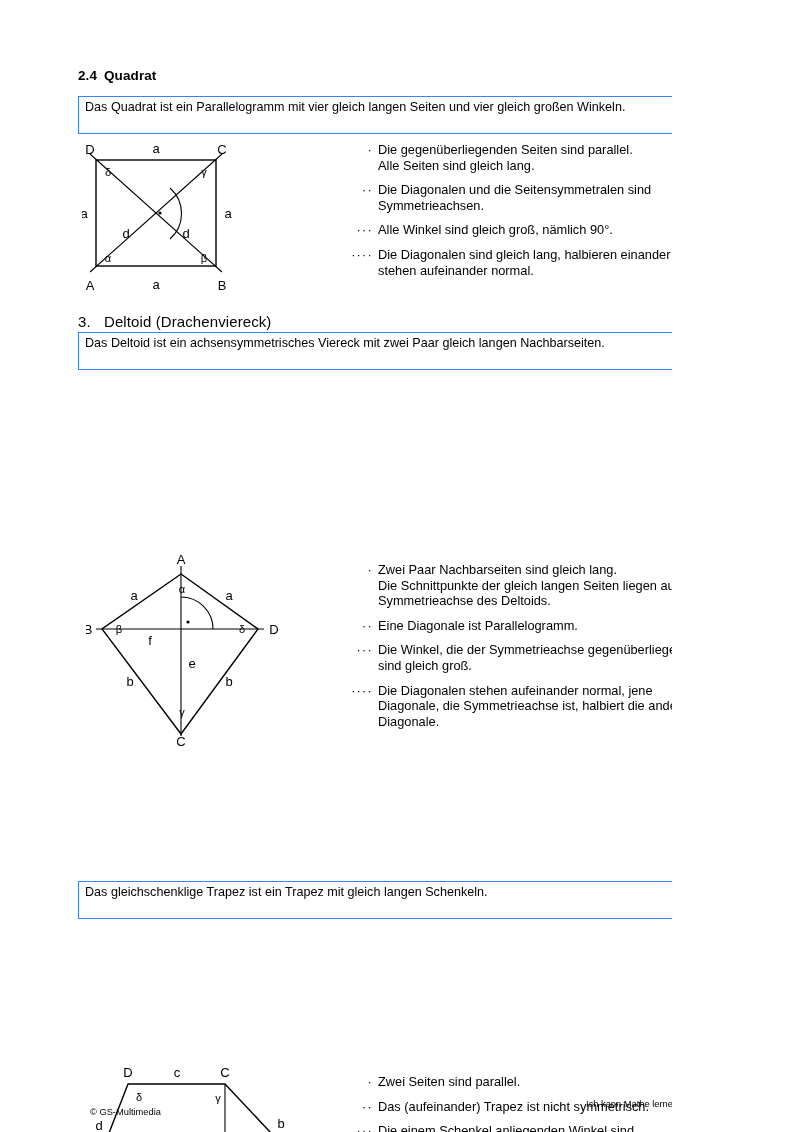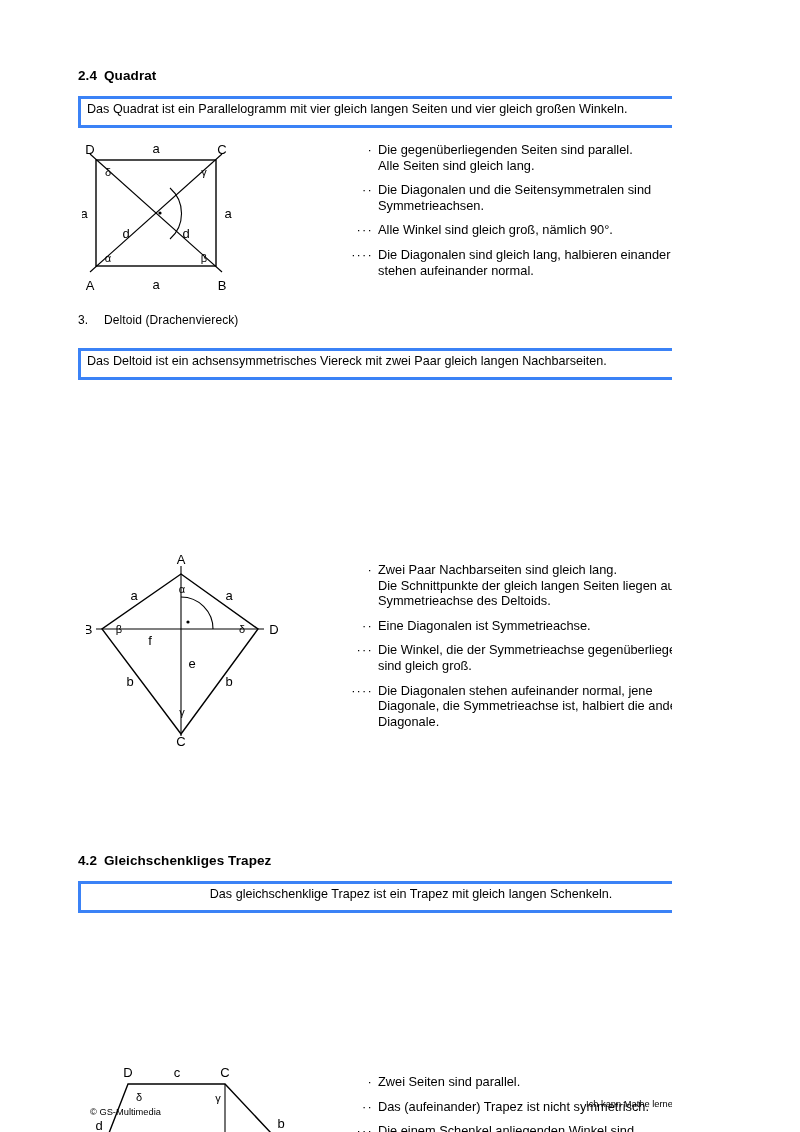--- a/index.html
+++ b/index.html
@@ -25,34 +25,34 @@
     width: 660px;
   }
 
   
   .h-bold {
     font-size: 13.5px;
     font-weight: bold;
     letter-spacing: 0.1px;
   }
   .h-reg {
-    font-size: 12px;
+    font-size: 15px;
     font-weight: normal;
     letter-spacing: 0.1px;
   }
   .h-num { display: inline-block; }
   .h-bold .h-num { min-width: 26px; }
   .h-reg .h-num { min-width: 26px; }
 
   
   .defbox {
-    border: 3px solid #3b82f6;
+    border: 1px solid #3b82f6;
     box-sizing: border-box;
     width: 660px;
-    padding: 3px 0 8px 6px;
+    padding: 3px 0 18px 6px;
     font-size: 12.6px;
     line-height: 1.2;
     background: #ffffff;
   }
 
   
   .row {
     position: relative;
     width: 660px;
   }
@@ -189,21 +189,21 @@
       </div>
     </div>
   </div>
 
   <div class="content" style="top:313px;">
     <div class="h-reg">
       <span class="h-num">3.</span><span>Deltoid (Drachenviereck)</span>
     </div>
   </div>
 
-  <div class="content" style="top:348px;">
+  <div class="content" style="top:332px;">
     <div class="defbox">Das Deltoid ist ein achsensymmetrisches Viereck mit zwei Paar gleich langen Nachbarseiten.</div>
   </div>
 
   <div class="content row" style="top:378px; height:200px;">
     <div class="figure" style="left:8px; top:2px;">
       <svg width="210" height="196" viewBox="0 0 210 196">
 
         <polygon points="95,24 172,79 95,184 16,79" class="fig-line"></polygon>
 
         <line x1="95" y1="16" x2="95" y2="186" class="fig-thin"></line>
@@ -234,21 +234,21 @@
 
     <div class="bullets" style="left:268px; top:14px;">
       <div class="bullet">
         <span class="marker">·</span>
         <span class="btext">Zwei Paar Nachbarseiten sind gleich lang.
 Die Schnittpunkte der gleich langen Seiten liegen auf der
 Symmetrieachse des Deltoids.</span>
       </div>
       <div class="bullet">
         <span class="marker">··</span>
-        <span class="btext">Eine Diagonalen ist Symmetrieachse.</span>
+        <span class="btext">Eine Diagonale ist Parallelogramm.</span>
       </div>
       <div class="bullet">
         <span class="marker">···</span>
         <span class="btext">Die Winkel, die der Symmetrieachse gegenüberliegen,
 sind gleich groß.</span>
       </div>
       <div class="bullet">
         <span class="marker">····</span>
         <span class="btext">Die Diagonalen stehen aufeinander normal, jene
 Diagonale, die Symmetrieachse ist, halbiert die andere
@@ -298,27 +298,22 @@
       </div>
       <div class="bullet">
         <span class="marker">···</span>
         <span class="btext">Die einem Schenkel anliegenden Winkel sind
 supplementär.</span>
       </div>
 
     </div>
   </div>
 
-  <div class="content" style="top:853px;">
-    <div class="h-bold">
-      <span class="h-num">4.2</span><span>Gleichschenkliges Trapez</span>
-    </div>
-  </div>
-
-  <div class="content" style="top:881px;text-align:center;">
+
+  <div class="content" style="top:881px;">
     <div class="defbox">Das gleichschenklige Trapez ist ein Trapez mit gleich langen Schenkeln.</div>
   </div>
 
   <div class="footer">
     <span class="left">© GS-Multimedia</span>
     <span class="right">Ich kann Mathe lernen 2  –   Seite 21</span>
   </div>
 
 </div>
 

